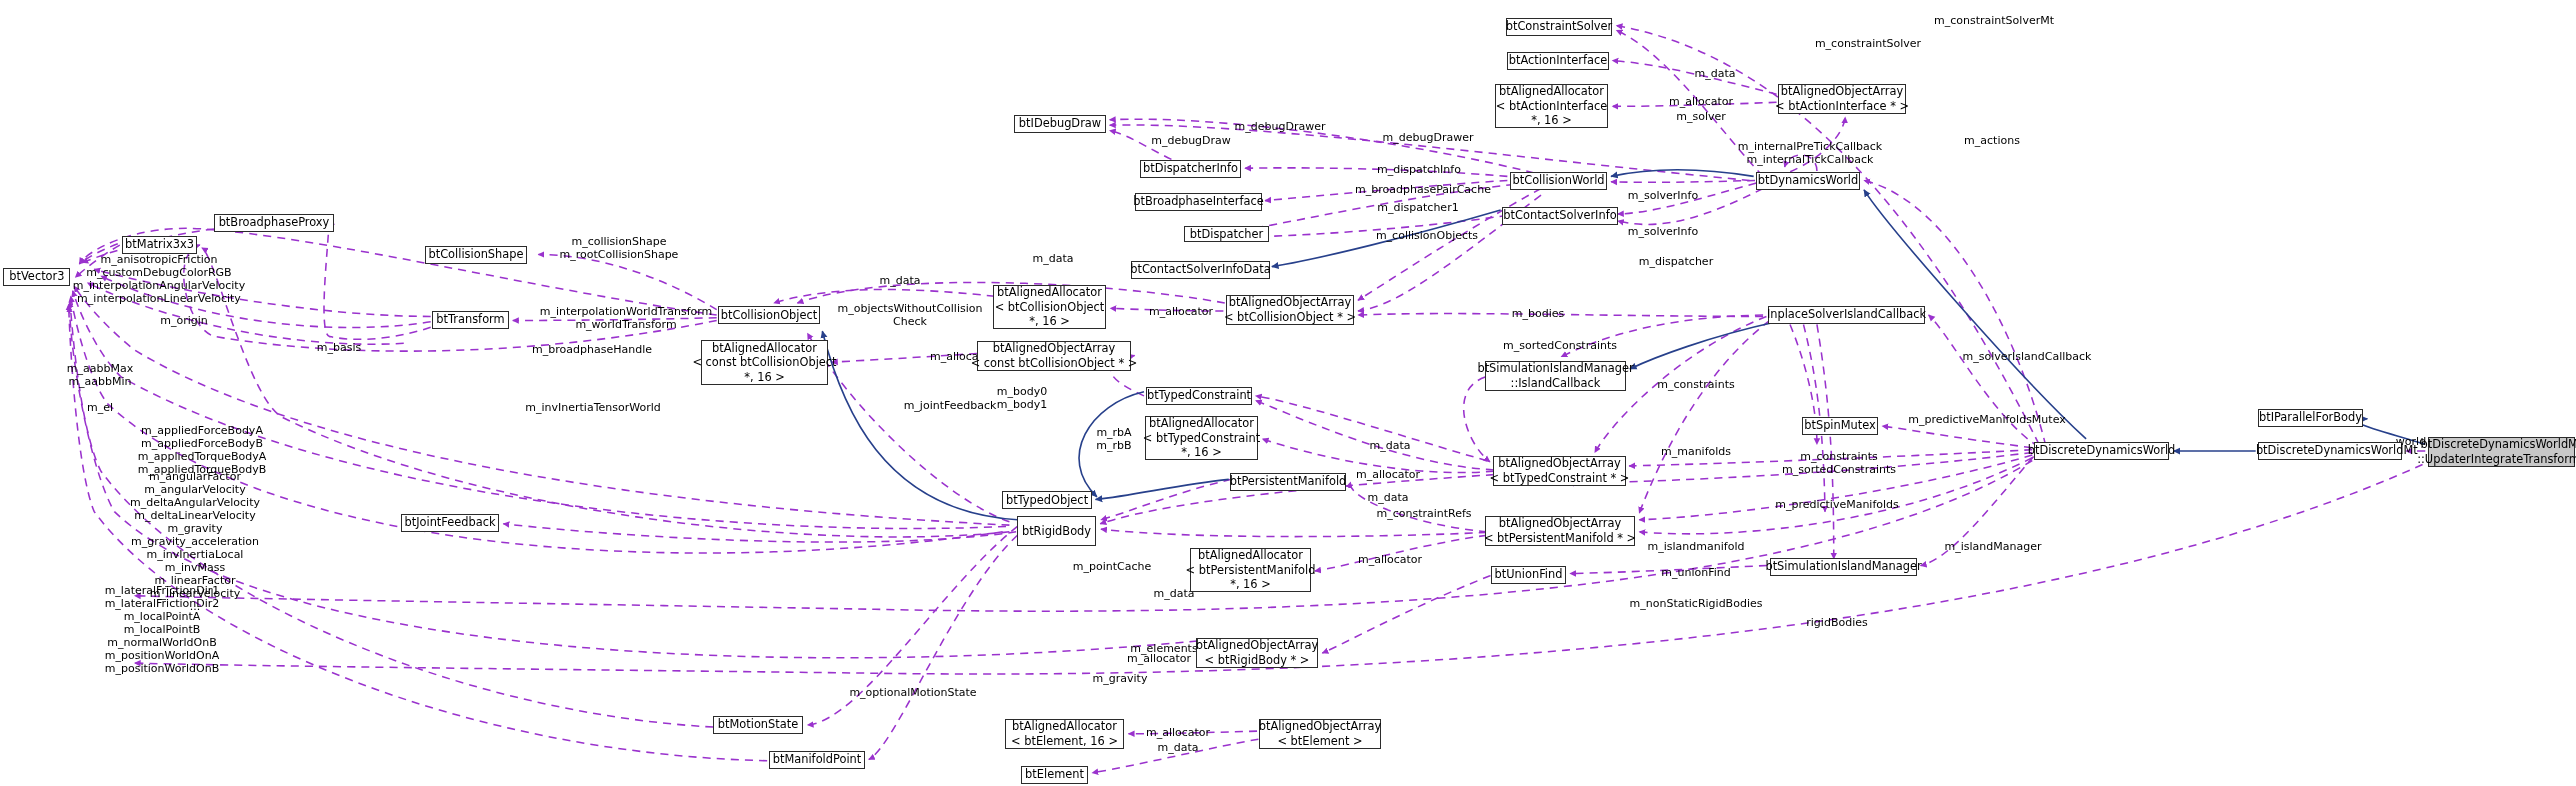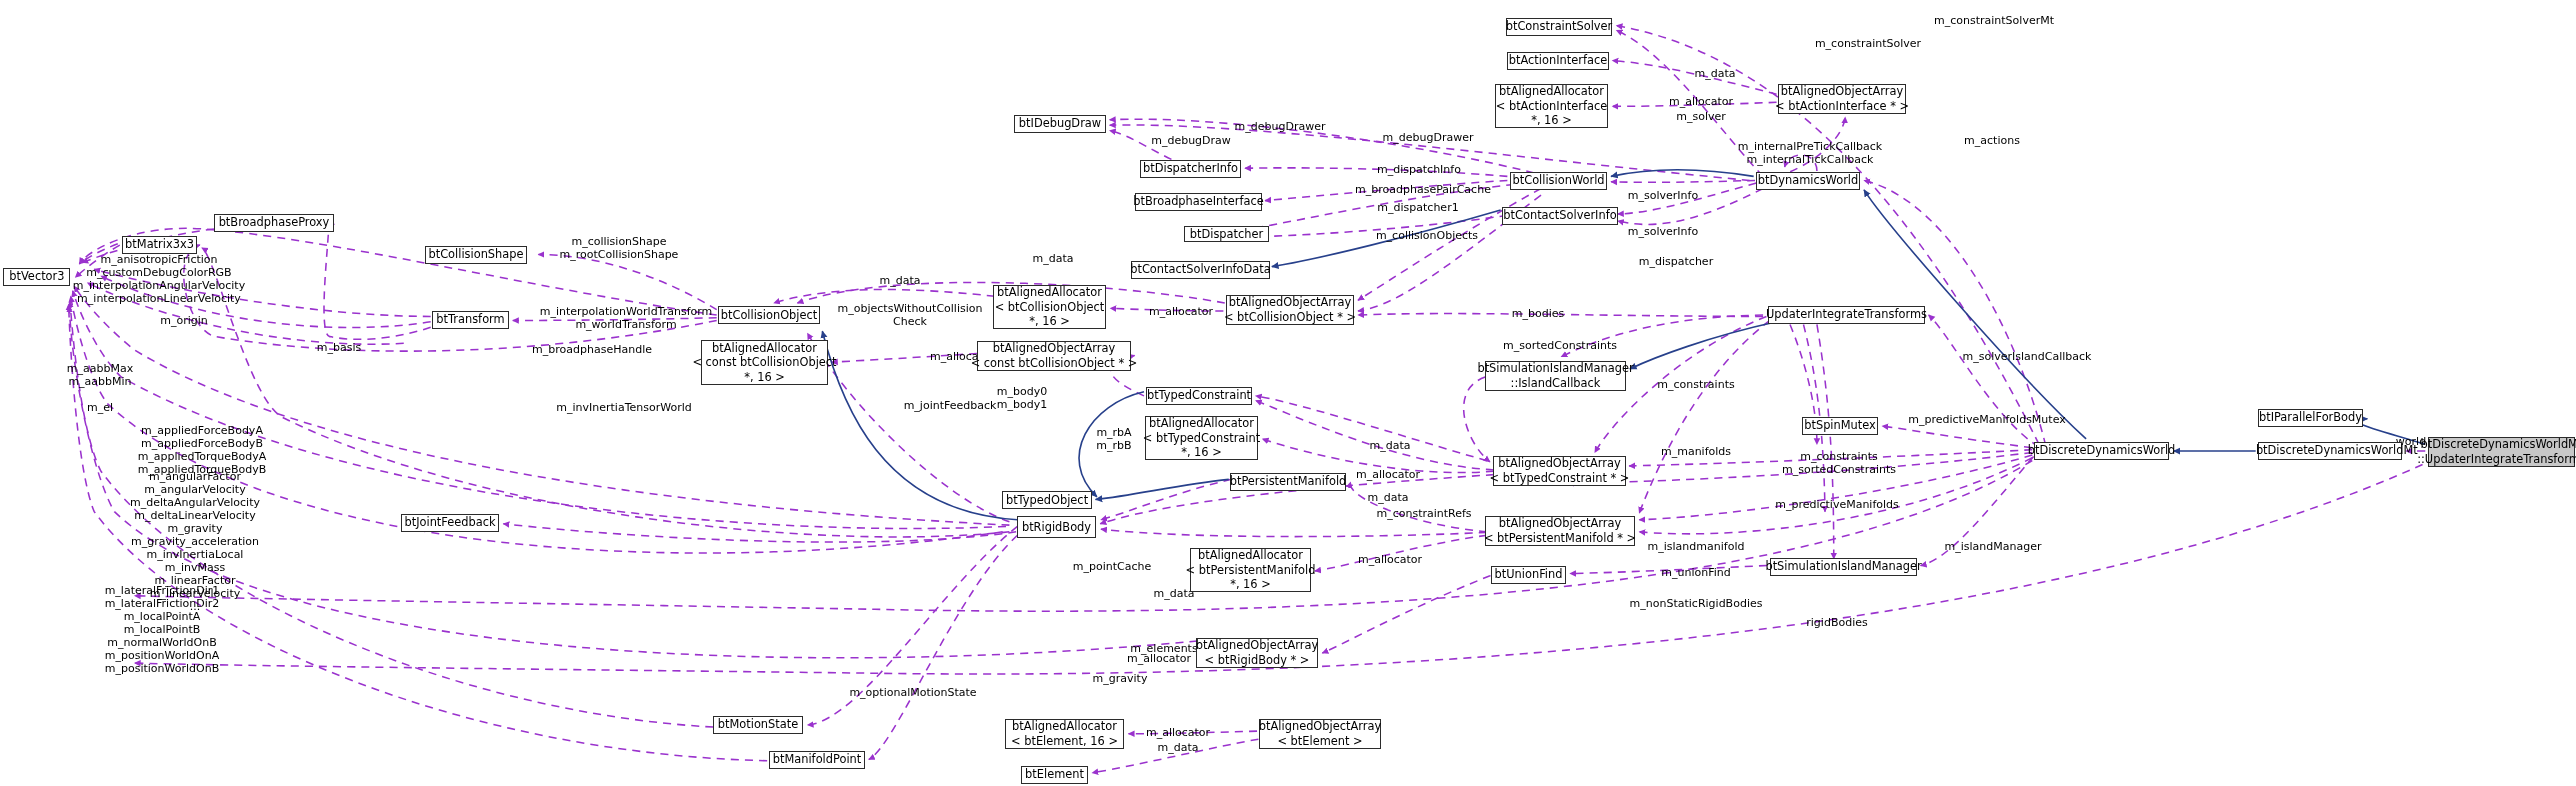--- a/index.html
+++ b/index.html
@@ -210,21 +210,21 @@
     <div class="node" style="left: 718px; top: 306px; width: 102px; height: 18px;">btCollisionObject</div>
     <div class="node" style="left: 701px; top: 340px; width: 127px; height: 45px;">btAlignedAllocator
 &lt; const btCollisionObject
 *, 16 &gt;</div>
     <div class="node" style="left: 1146px; top: 387px; width: 106px; height: 17.5px;">btTypedConstraint</div>
     <div class="node" style="left: 1145px; top: 416px; width: 113px; height: 44px;">btAlignedAllocator
 &lt; btTypedConstraint
 *, 16 &gt;</div>
     <div class="node" style="left: 1002px; top: 491px; width: 90px; height: 18px;">btTypedObject</div>
     <div class="node" style="left: 1230px; top: 473px; width: 116px; height: 17.5px;">btPersistentManifold</div>
-    <div class="node" style="left: 1017px; top: 516px; width: 79px; height: 22px;">btRigidBody</div>
+    <div class="node" style="left: 1017px; top: 516px; width: 79px; height: 30px;">btRigidBody</div>
     <div class="node" style="left: 1190px; top: 548px; width: 121px; height: 44px;">btAlignedAllocator
 &lt; btPersistentManifold
 *, 16 &gt;</div>
     <div class="node" style="left: 1196px; top: 638px; width: 122px; height: 30px;">btAlignedObjectArray
 &lt; btRigidBody * &gt;</div>
     <div class="node" style="left: 1005px; top: 719px; width: 119px; height: 30px;">btAlignedAllocator
 &lt; btElement, 16 &gt;</div>
     <div class="node" style="left: 1021px; top: 766px; width: 67px; height: 17.5px;">btElement</div>
     <div class="node" style="left: 1259px; top: 719px; width: 122px; height: 30px;">btAlignedObjectArray
 &lt; btElement &gt;</div>
@@ -243,21 +243,21 @@
     <div class="node" style="left: 1506px; top: 18px; width: 106px; height: 17.5px;">btConstraintSolver</div>
     <div class="node" style="left: 1507px; top: 52px; width: 102px; height: 17.5px;">btActionInterface</div>
     <div class="node" style="left: 1495px; top: 84px; width: 113px; height: 44px;">btAlignedAllocator
 &lt; btActionInterface
 *, 16 &gt;</div>
     <div class="node" style="left: 1778px; top: 84px; width: 128px; height: 30px;">btAlignedObjectArray
 &lt; btActionInterface * &gt;</div>
     <div class="node" style="left: 1510px; top: 172px; width: 97px; height: 17.5px;">btCollisionWorld</div>
     <div class="node" style="left: 1502px; top: 207px; width: 116px; height: 17.5px;">btContactSolverInfo</div>
     <div class="node" style="left: 1756px; top: 172px; width: 104px; height: 17.5px;">btDynamicsWorld</div>
-    <div class="node" style="left: 1768px; top: 306px; width: 157px; height: 17.5px;">UpdaterIntegrateTransforms</div>
+    <div class="node" style="left: 1768px; top: 306px; width: 157px; height: 17.5px;">InplaceSolverIslandCallback</div>
     <div class="node" style="left: 1485px; top: 361px; width: 141px; height: 30px;">btSimulationIslandManager
 ::IslandCallback</div>
     <div class="node" style="left: 1802px; top: 417px; width: 76px; height: 17.5px;">btSpinMutex</div>
     <div class="node" style="left: 1493px; top: 456px; width: 133px; height: 30px;">btAlignedObjectArray
 &lt; btTypedConstraint * &gt;</div>
     <div class="node" style="left: 1485px; top: 516px; width: 150px; height: 30px;">btAlignedObjectArray
 &lt; btPersistentManifold * &gt;</div>
     <div class="node" style="left: 1491px; top: 566px; width: 75px; height: 17.5px;">btUnionFind</div>
     <div class="node" style="left: 1770px; top: 558px; width: 147px; height: 17.5px;">btSimulationIslandManager</div>
     <div class="node" style="left: 2258px; top: 409px; width: 105px; height: 17.5px;">btIParallelForBody</div>
@@ -294,21 +294,21 @@
 m_localPointA
 m_localPointB
 m_normalWorldOnB
 m_positionWorldOnA
 m_positionWorldOnB</div>
     <div class="lbl" style="left: 619px; top: 236px;">m_collisionShape
 m_rootCollisionShape</div>
     <div class="lbl" style="left: 626px; top: 306px;">m_interpolationWorldTransform
 m_worldTransform</div>
     <div class="lbl" style="left: 592px; top: 344px;">m_broadphaseHandle</div>
-    <div class="lbl" style="left: 624px; top: 402px;">m_invInertiaTensorWorld</div>
+    <div class="lbl" style="left: 593px; top: 402px;">m_invInertiaTensorWorld</div>
     <div class="lbl" style="left: 950px; top: 400px;">m_jointFeedback</div>
     <div class="lbl" style="left: 900px; top: 275px;">m_data</div>
     <div class="lbl" style="left: 910px; top: 303px;">m_objectsWithoutCollision
 Check</div>
     <div class="lbl" style="left: 962px; top: 351px;">m_allocator</div>
     <div class="lbl" style="left: 1112px; top: 561px;">m_pointCache</div>
     <div class="lbl" style="left: 913px; top: 687px;">m_optionalMotionState</div>
     <div class="lbl" style="left: 1174px; top: 588px;">m_data</div>
     <div class="lbl" style="left: 1159px; top: 653px;">m_allocator</div>
     <div class="lbl" style="left: 1164px; top: 643px;">m_elements</div>

